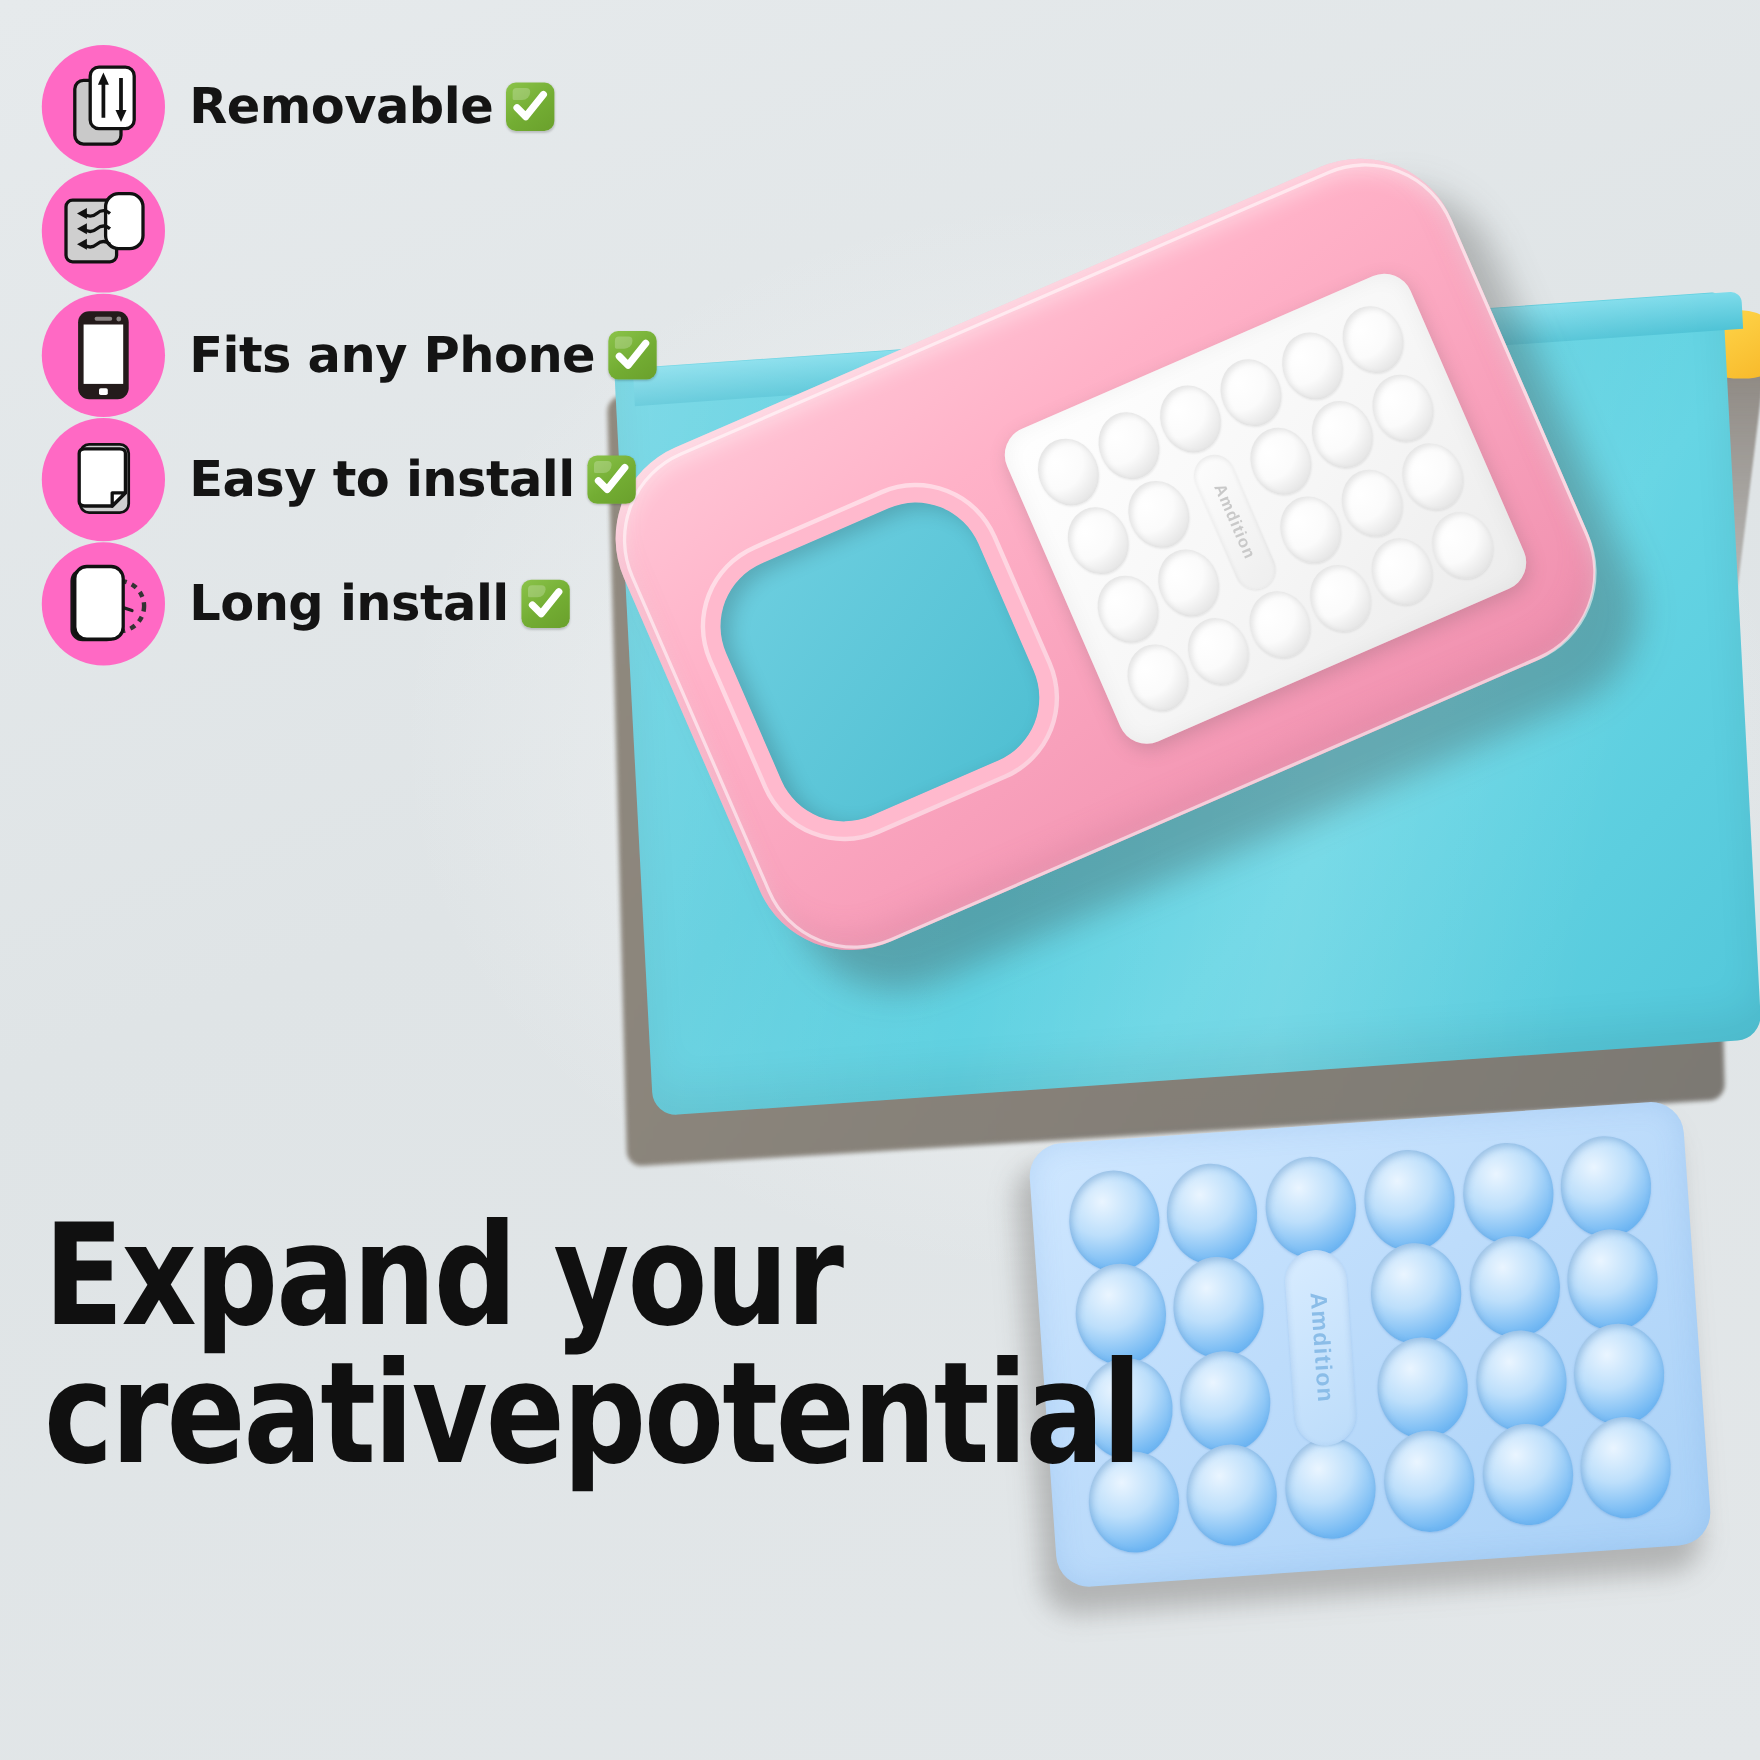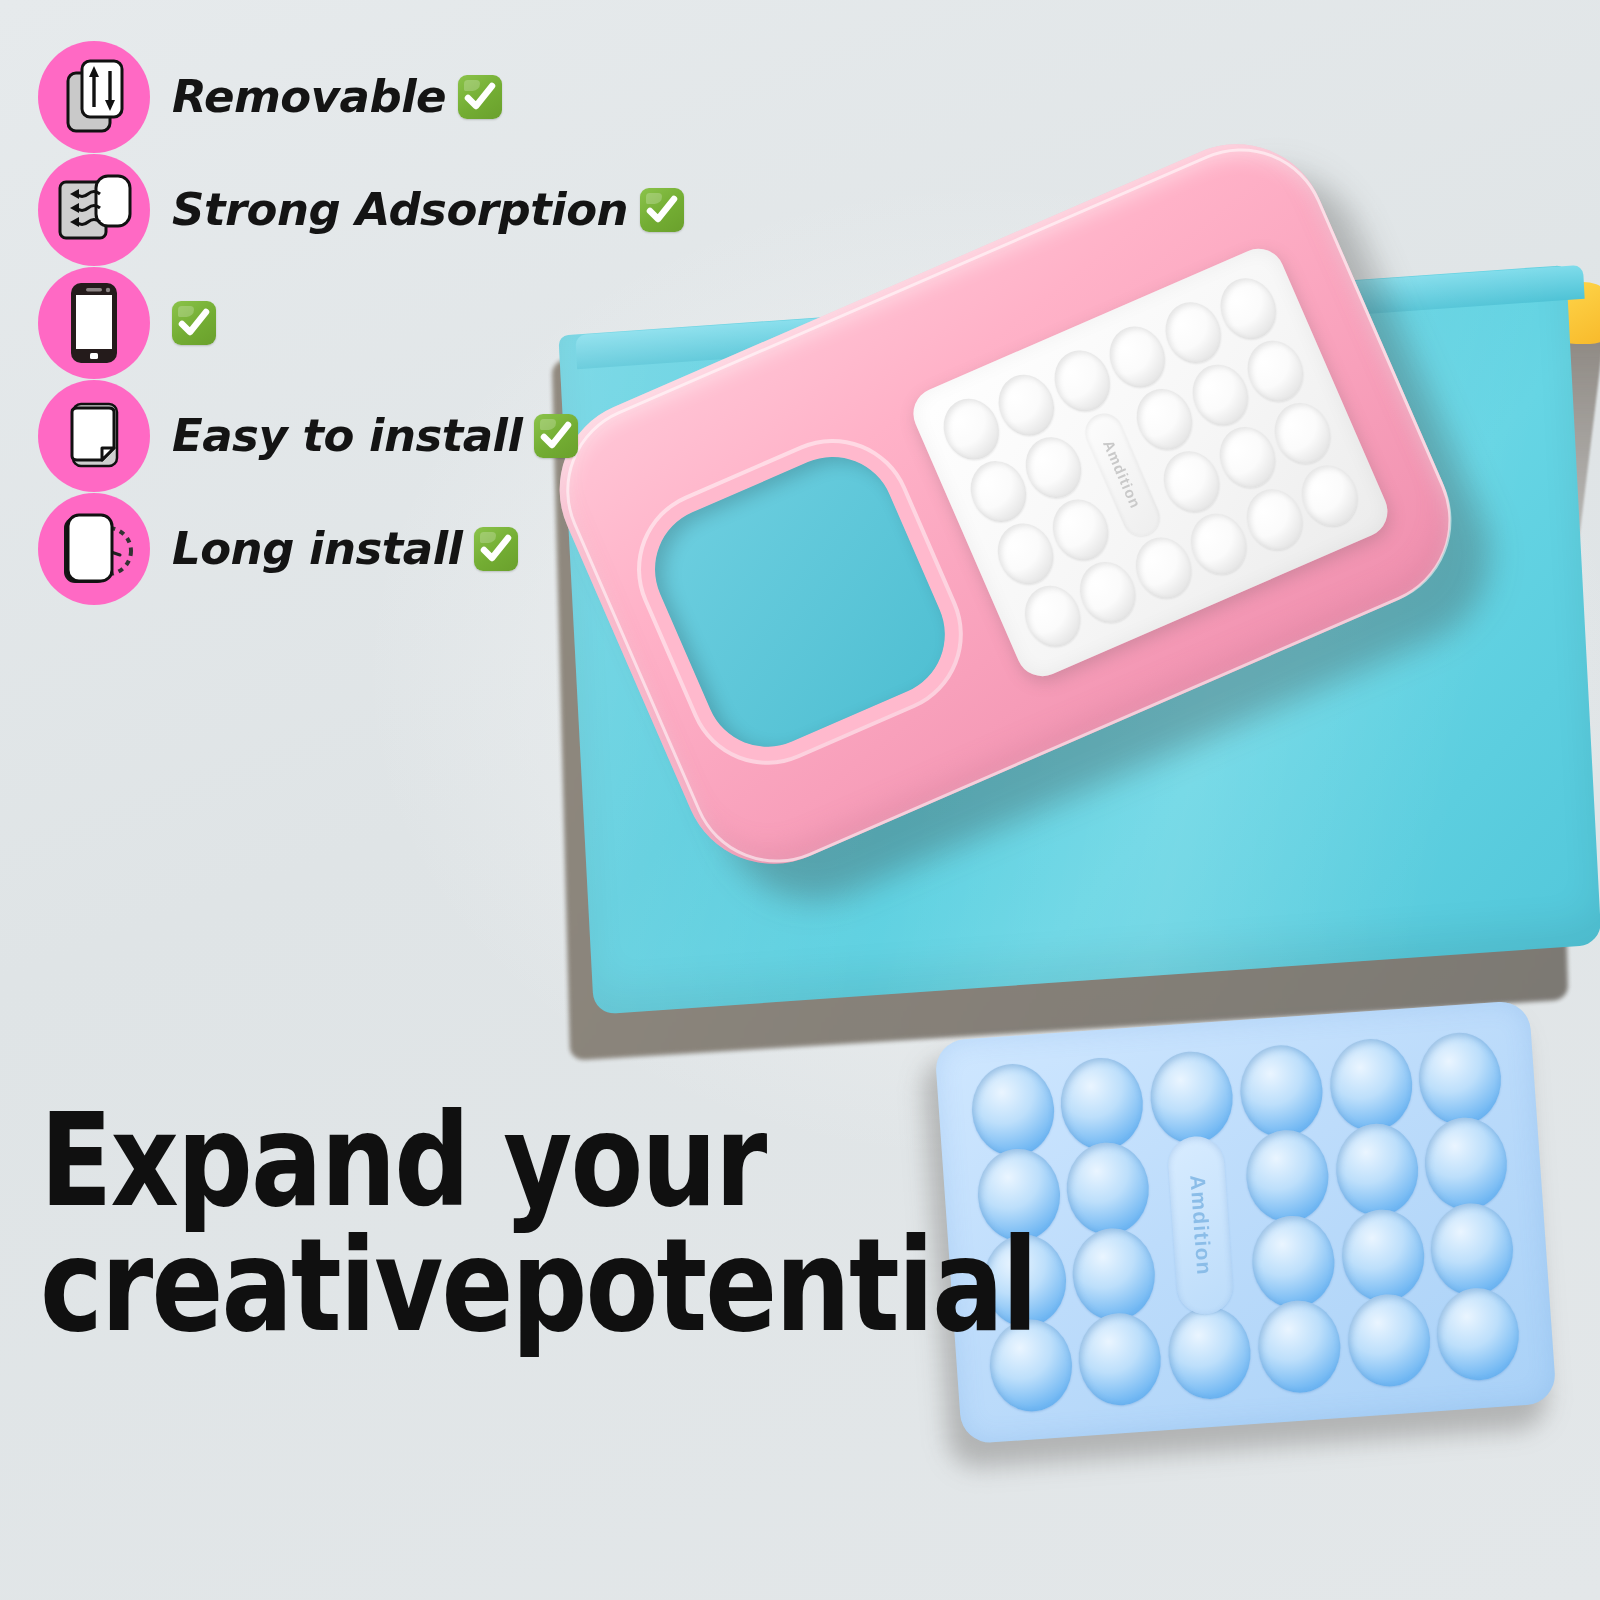--- a/index.html
+++ b/index.html
@@ -20,21 +20,21 @@
   #feature-list{position:absolute;left:38px;top:40px;width:640px;}
   .feature-row{
     position:relative;height:113px;display:flex;align-items:center;
   }
   .badge{
     width:112px;height:112px;border-radius:50%;
     background:#ff69c4;flex:0 0 112px;position:relative;
   }
   .badge svg{position:absolute;left:0;top:0;}
   .feat-label{
-    margin-left:22px;display:flex;align-items:center;gap:12px;white-space:nowrap;font-style:italic;
+    margin-left:22px;display:flex;align-items:center;gap:12px;white-space:nowrap;
   }
   .feat-text{
     font-family:"DejaVu Sans", sans-serif;
     font-size:45px;font-weight:700;color:#141414;letter-spacing:-0.5px;
   }
   .check{
     width:44px;height:44px;border-radius:9px;
     background:linear-gradient(145deg,#8bc34a 0%,#73ad33 55%,#6aa02c 100%);
     position:relative;flex:0 0 44px;
     box-shadow:0 1px 2px rgba(0,0,0,.18);
@@ -305,41 +305,34 @@
           <rect x="22" y="28" width="46" height="56" rx="6" fill="#cfcfcf" stroke="#111" stroke-width="3"></rect>
           <rect x="58" y="22" width="34" height="50" rx="12" fill="#fff" stroke="#111" stroke-width="3"></rect>
           <path d="M62 40 q-6 -5 -12 0 q-6 5 -12 0" fill="none" stroke="#111" stroke-width="3"></path>
           <polygon points="32,40 41,35 41,45" fill="#111"></polygon>
           <path d="M62 54 q-6 -5 -12 0 q-6 5 -12 0" fill="none" stroke="#111" stroke-width="3"></path>
           <polygon points="32,54 41,49 41,59" fill="#111"></polygon>
           <path d="M62 68 q-6 -5 -12 0 q-6 5 -12 0" fill="none" stroke="#111" stroke-width="3"></path>
           <polygon points="32,68 41,63 41,73" fill="#111"></polygon>
         </svg>
       </div>
-      <div class="feat-label">
-        <span class="feat-text">Strong Adsorption</span>
-        <span class="check">
-          <svg width="44" height="44" viewBox="0 0 44 44">
-            <path d="M10 23 L18 31 L34 11" fill="none" stroke="#fff" stroke-width="6.5" stroke-linecap="round" stroke-linejoin="round"></path>
-          </svg>
-        </span>
-      </div>
     </div>
 
     <div class="feature-row">
       <div class="badge">
         <svg width="112" height="112" viewBox="0 0 112 112">
           <rect x="33" y="16" width="46" height="80" rx="10" fill="#241b1b"></rect>
           <rect x="38" y="28" width="36" height="54" fill="#fff"></rect>
           <rect x="48" y="21" width="16" height="3.5" rx="1.7" fill="#8d8585"></rect>
           <circle cx="70" cy="23" r="2.2" fill="#8d8585"></circle>
           <rect x="52" y="86" width="8" height="6" rx="1.6" fill="#fff"></rect>
         </svg>
       </div>
       <div class="feat-label">
+        <span class="feat-text">Fits any Phone</span>
         <span class="check">
           <svg width="44" height="44" viewBox="0 0 44 44">
             <path d="M10 23 L18 31 L34 11" fill="none" stroke="#fff" stroke-width="6.5" stroke-linecap="round" stroke-linejoin="round"></path>
           </svg>
         </span>
       </div>
     </div>
 
     <div class="feature-row">
       <div class="badge">

